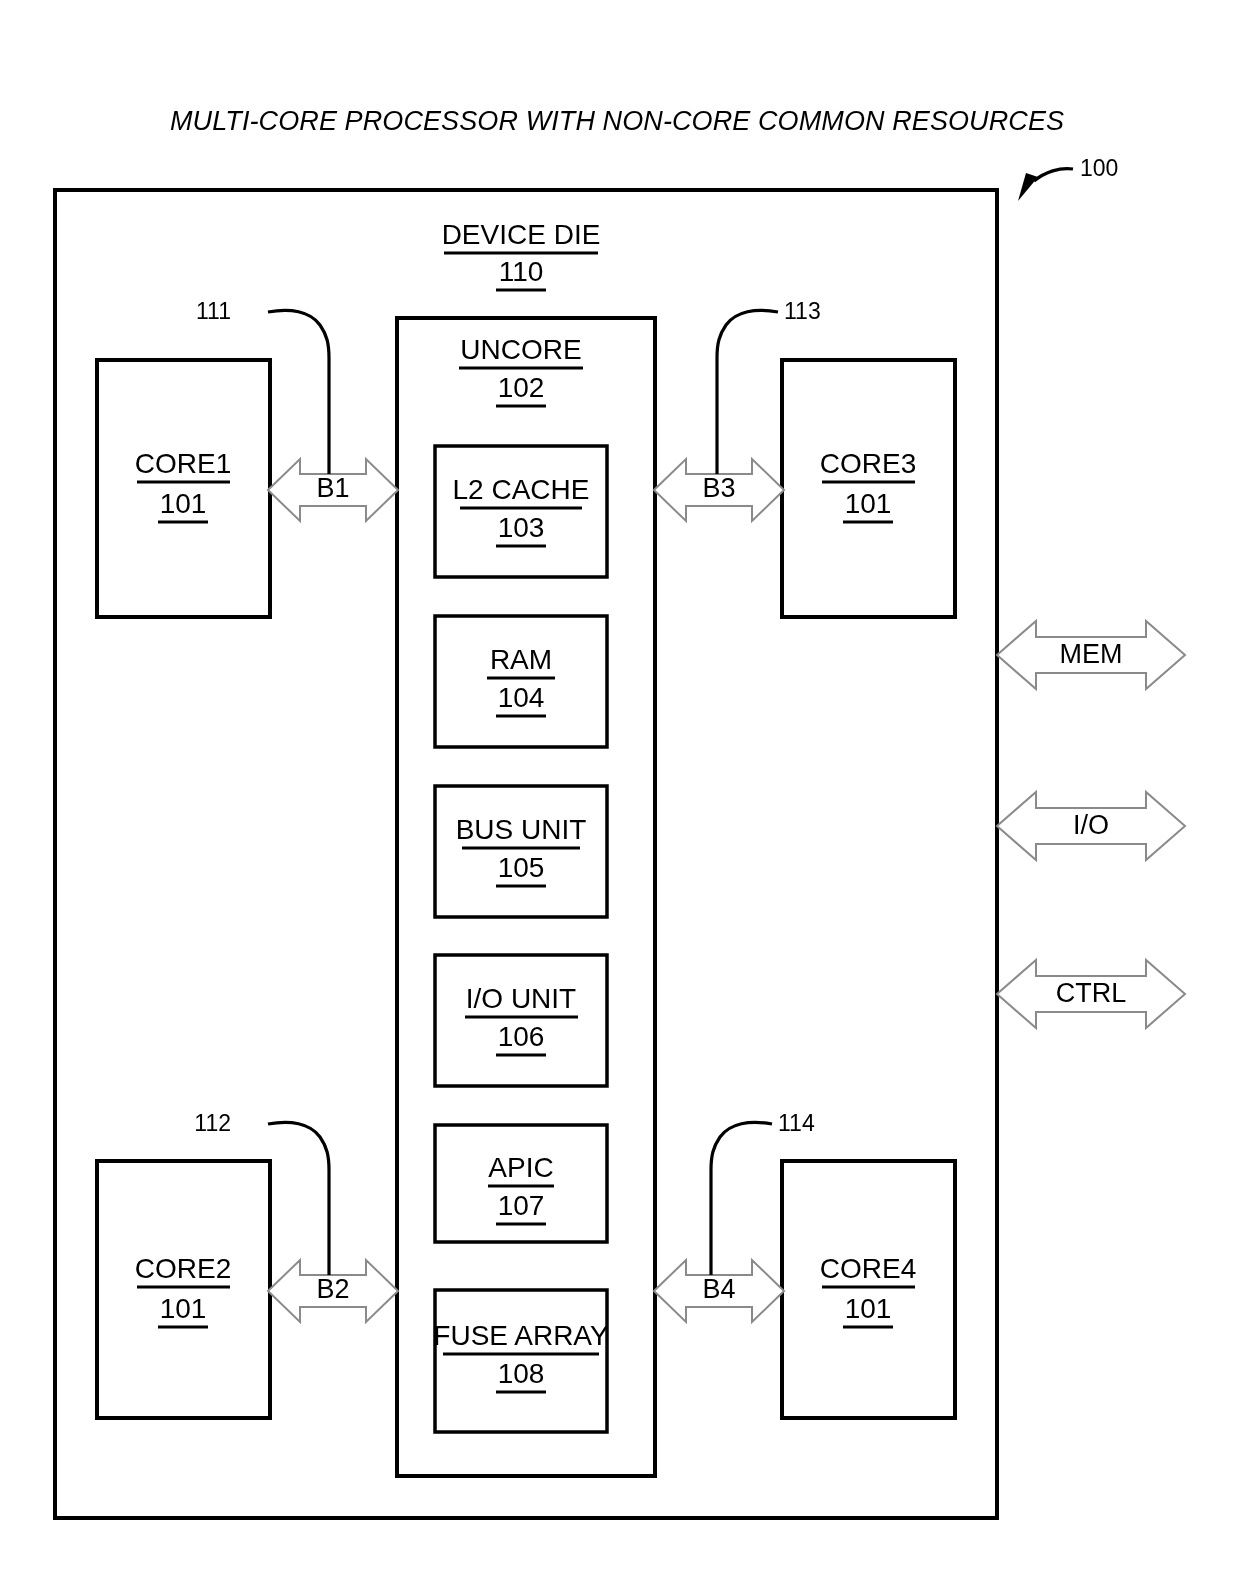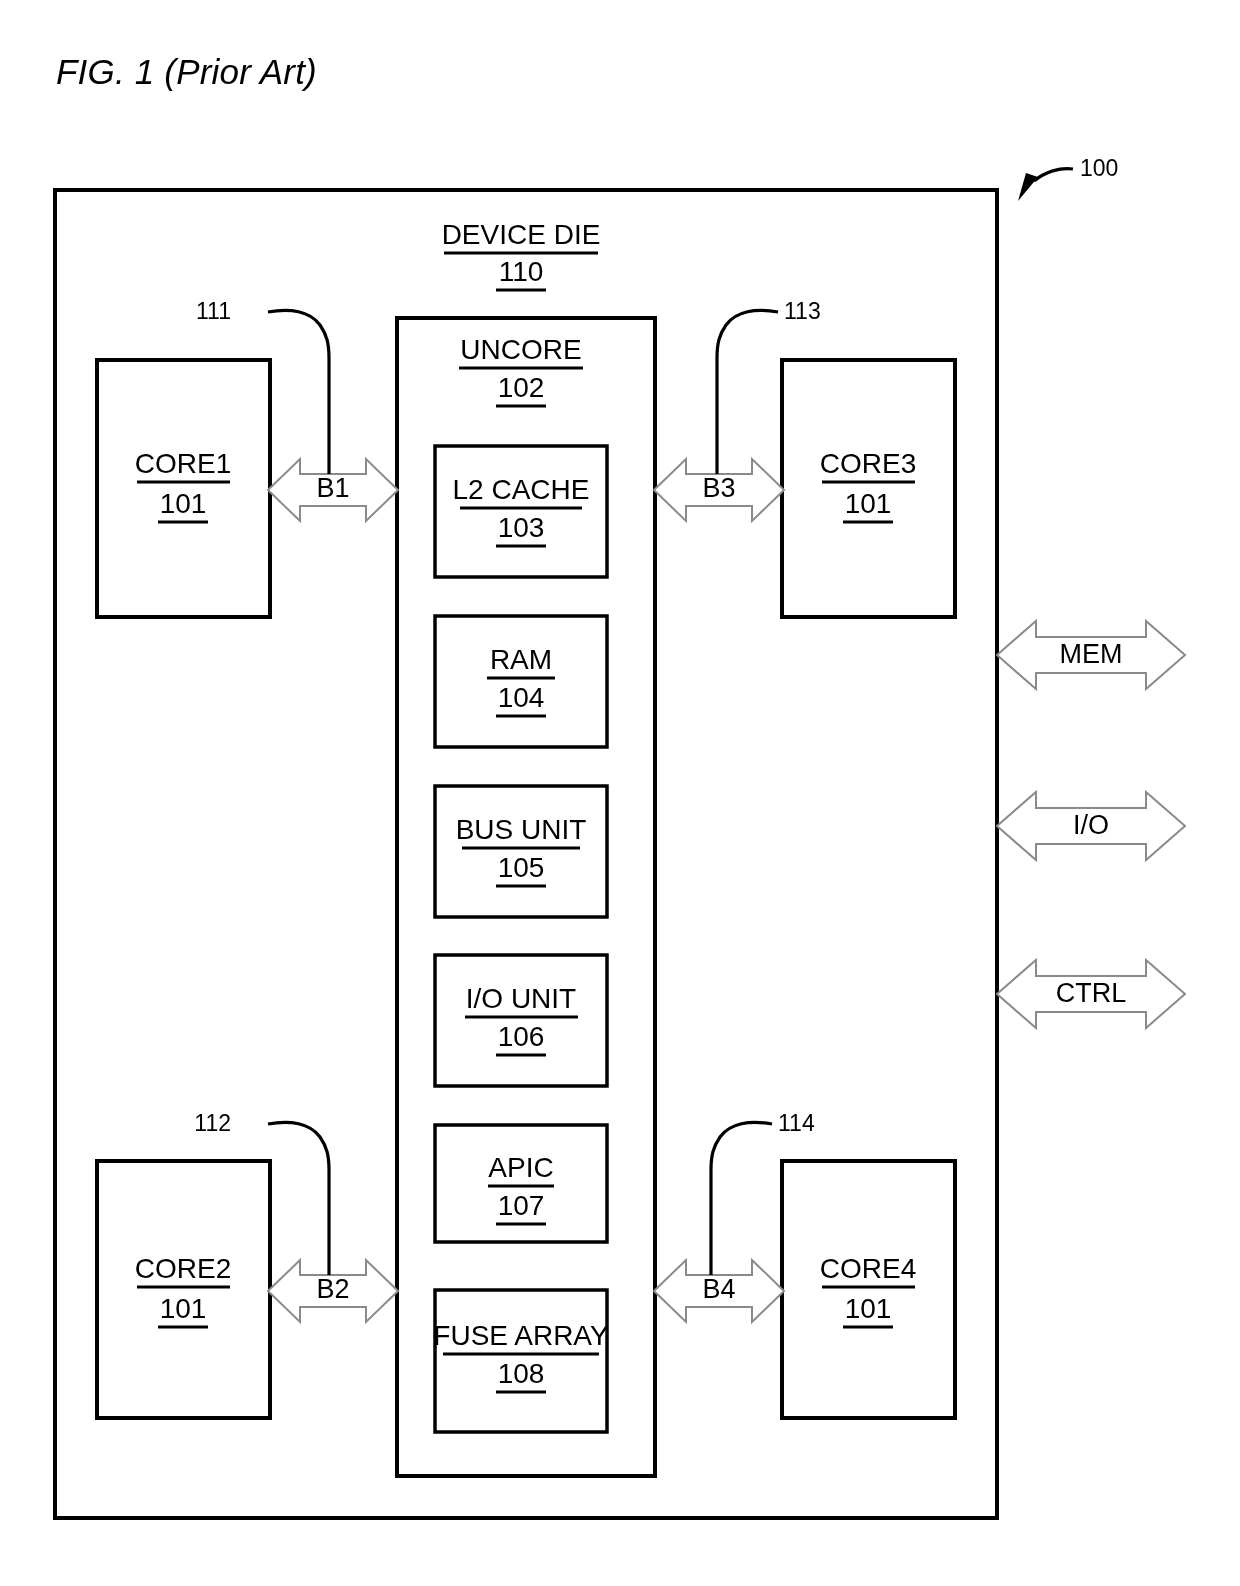--- a/index.html
+++ b/index.html
@@ -92,22 +92,22 @@
   .pointer-arrow {
     fill: #000000;
     stroke: none;
   }
 </style>
 </head>
 <body>
 
 <div id="figure-root">
 
-  <div class="fig-title" id="fig-number-label">FIG. 1 (Prior Art)</div>
-
+
+  <div class="fig-title" id="fig-subtitle-label">MULTI-CORE PROCESSOR WITH NON-CORE COMMON RESOURCES</div>
 
   <svg id="diagram" width="1240" height="1586" viewBox="0 0 1240 1586">
 
     <g>
       <path class="leader" d="M1073,169 C1060,167 1045,172 1034,181"></path>
       <path class="pointer-arrow" d="M1038,177 L1018,201 L1026,173 Z"></path>
       <text class="reflabel" x="1080" y="170">100</text>
     </g>
 
     <rect class="outline-box" x="55" y="190" width="942" height="1328"></rect>

